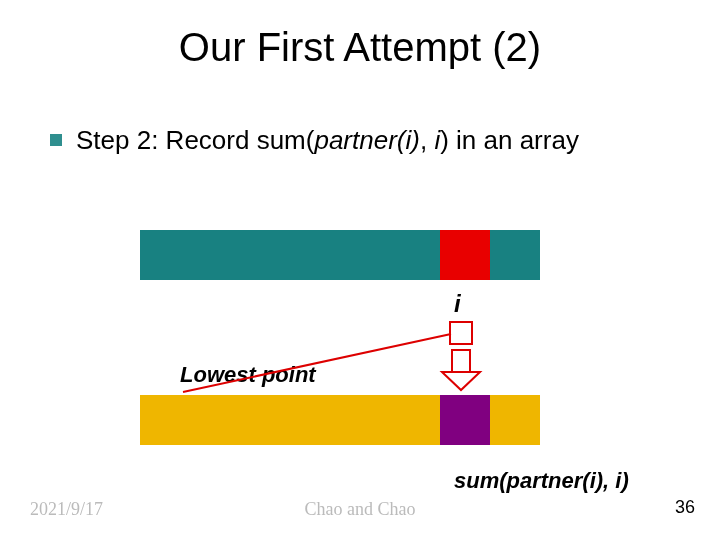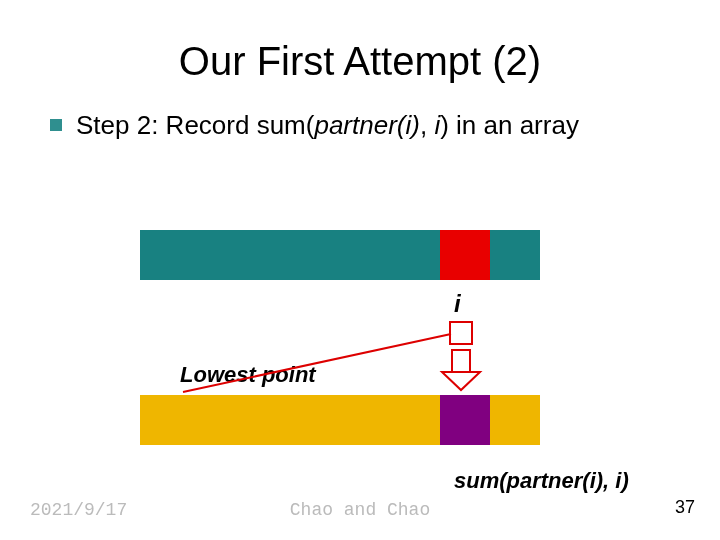--- a/index.html
+++ b/index.html
@@ -9,26 +9,26 @@
     height: 540px;
     background: #fff;
     font-family: "Tahoma", "Verdana", sans-serif;
     position: relative;
     overflow: hidden;
   }
   .title {
     text-align: center;
     font-size: 40px;
     font-weight: 400;
-    margin-top: 39px;
+    margin-top: 25px;
     color: #000;
   }
   .body-area {
     position: absolute;
-    top: 109px;
+    top: 124px;
     left: 50px;
     right: 40px;
   }
   .bullet-row {
     display: flex;
     align-items: flex-start;
   }
   .bullet-sq {
     width: 12px;
     height: 12px;
@@ -85,21 +85,21 @@
     top: 468px;
     left: 454px;
     font-style: italic;
     font-weight: bold;
     font-size: 22px;
   }
 
   .footer {
     position: absolute;
     bottom: 20px;
-    font-family: Liberation Mono, monospace;
+    font-family: Liberation Serif, serif;
     font-size: 18px;
     color: #bbb;
   }
   .footer.date { left: 30px; }
   .footer.author { left: 50%; transform: translateX(-50%); }
   .footer.page { right: 25px; color: #000; font-family: "Tahoma", sans-serif; font-size: 18px; bottom: 22px;}
   .footer.page { color:#000; }
 
   svg.overlay {
     position: absolute;
@@ -157,13 +157,13 @@
     <rect x="452" y="350" width="18" height="22" fill="none" stroke="#d00" stroke-width="2"></rect>
     <polygon points="442,372 480,372 461,390" fill="#fff" stroke="#d00" stroke-width="2"></polygon>
   </g>
   <g>
     <line x1="183" y1="392" x2="451" y2="334" stroke="#d00" stroke-width="2"></line>
   </g>
 </svg>
 
 <div class="footer date">2021/9/17</div>
 <div class="footer author">Chao and Chao</div>
-<div class="footer page">37</div>
+<div class="footer page">36</div>
 
 </body></html>

